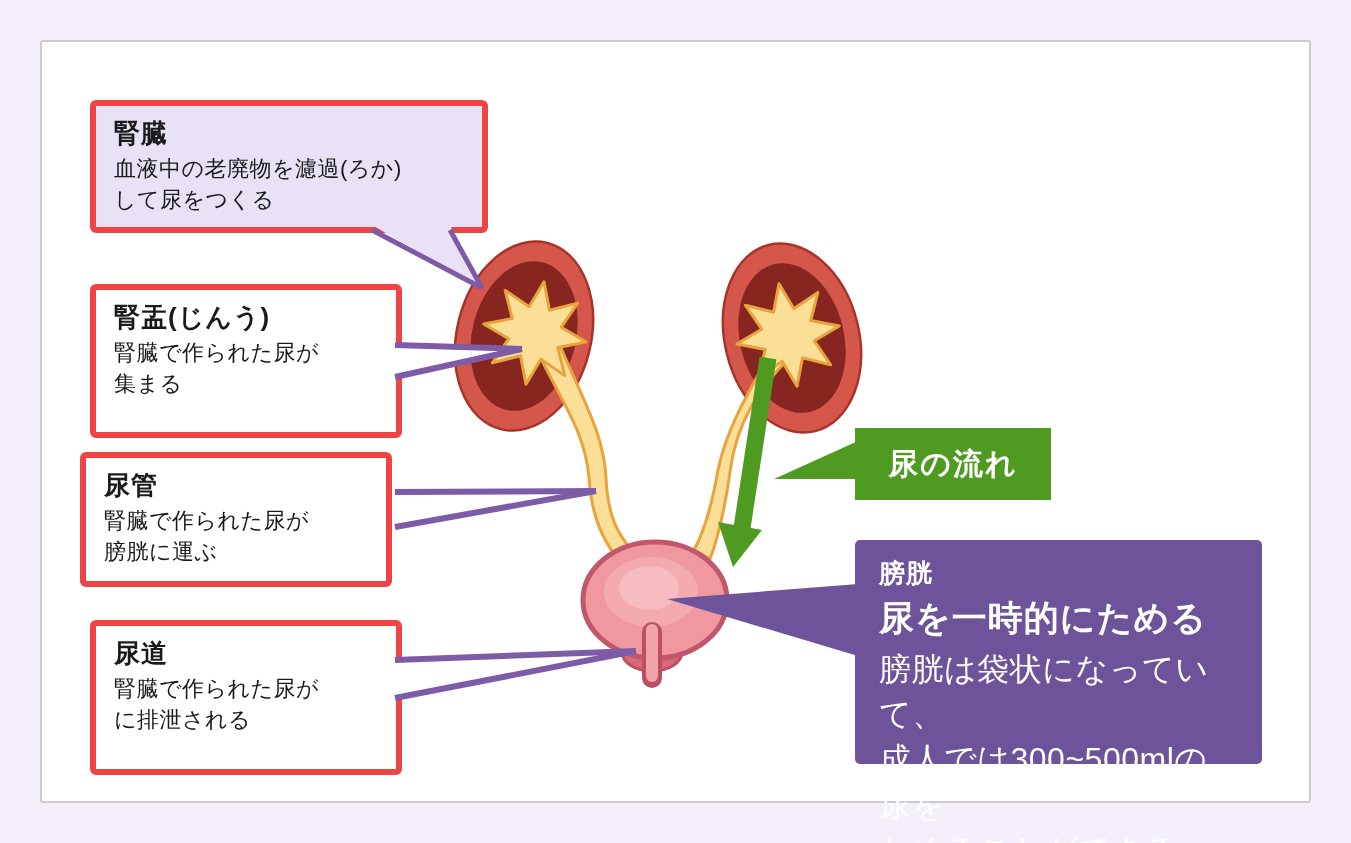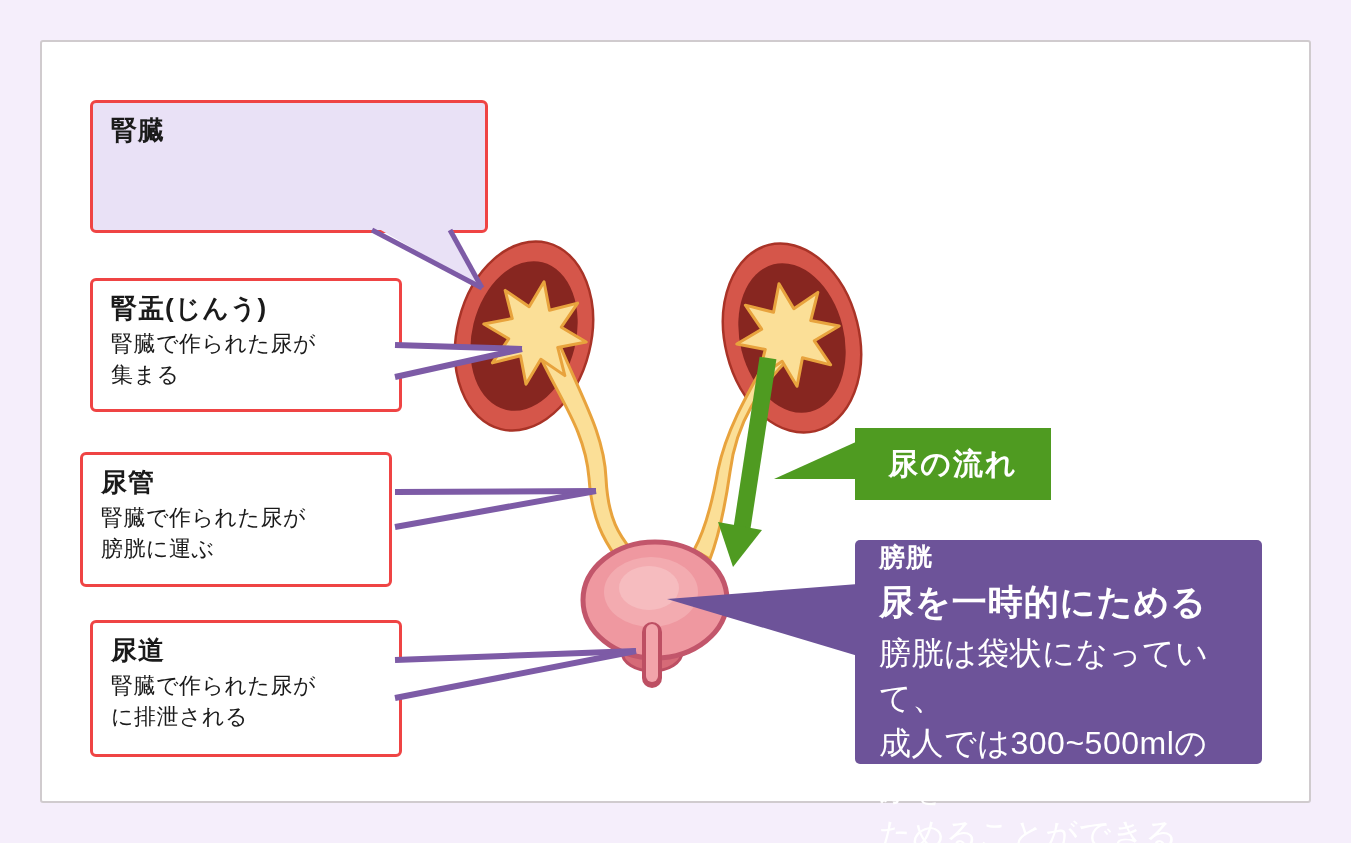--- a/index.html
+++ b/index.html
@@ -19,21 +19,21 @@
     background:#ffffff;
     border:2px solid #d0cbce;
     border-radius:3px;
     box-sizing:border-box;
     z-index:1;
   }
   .callout{
     position:absolute;
     box-sizing:border-box;
     background:#ffffff;
-    border:3px solid #ef4444;
+    border:6px solid #ef4444;
     border-radius:6px;
     padding:11px 18px 10px 18px;
     z-index:2;
     color:#1a1a1a;
   }
   .callout.lav{background:#e9e1f6;}
   .cb-title{
     font-size:26px;font-weight:700;line-height:1.25;
     letter-spacing:1px;
   }
@@ -52,21 +52,21 @@
   }
   .flow-badge .flow-label{
     color:#ffffff;font-size:30px;font-weight:700;letter-spacing:2px;font-family:Liberation Serif, serif;
   }
   .bladder-box{
     position:absolute;
     left:855px;top:540px;width:407px;height:224px;
     box-sizing:border-box;
     background:#6d5399;
     border-radius:5px;
-    padding:0 24px;
+    padding:16px 24px;
     color:#ffffff;
     z-index:2;
   }
   .bb-title{font-size:26px;font-weight:700;line-height:1.35;letter-spacing:1px;}
   .bb-subtitle{font-size:35px;font-weight:700;line-height:1.3;letter-spacing:1px;margin-top:4px;}
   .bb-body{font-size:32px;line-height:1.42;white-space:pre-line;margin-top:6px;letter-spacing:0.5px;}
   .overlay-svg{
     position:absolute;left:0;top:0;
     z-index:5;
     pointer-events:none;
@@ -74,35 +74,37 @@
 </style>
 </head>
 <body>
 
 <div class="stage">
 
   <div class="panel"></div>
 
   <div class="callout lav" style="left:90px;top:100px;width:398px;height:133px;">
     <div class="cb-title">腎臓</div>
+    <div class="cb-body">血液中の老廃物を濾過(ろか)
+して尿をつくる</div>
   </div>
 
-  <div class="callout" style="left:90px;top:278px;width:312px;height:134px;">
+  <div class="callout" style="left:90px;top:284px;width:312px;height:154px;">
     <div class="cb-title">腎盂(じんう)</div>
     <div class="cb-body">腎臓で作られた尿が
 集まる</div>
   </div>
 
   <div class="callout" style="left:80px;top:452px;width:312px;height:135px;">
     <div class="cb-title">尿管</div>
     <div class="cb-body">腎臓で作られた尿が
 膀胱に運ぶ</div>
   </div>
 
-  <div class="callout" style="left:90px;top:620px;width:312px;height:137px;">
+  <div class="callout" style="left:90px;top:620px;width:312px;height:155px;">
     <div class="cb-title">尿道</div>
     <div class="cb-body">腎臓で作られた尿が
 に排泄される</div>
   </div>
 
   <div class="flow-badge">
     <span class="flow-label">尿の流れ</span>
   </div>
 
   <div class="bladder-box">

